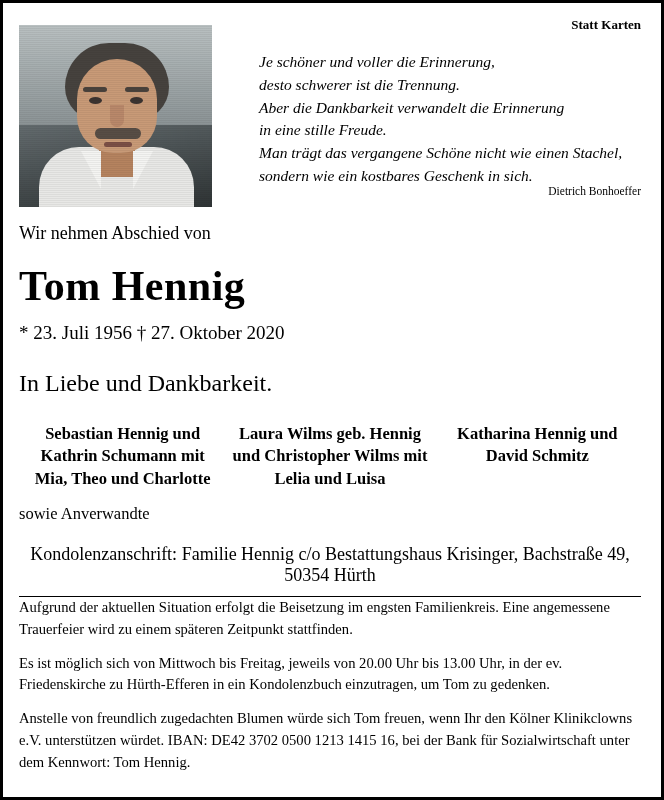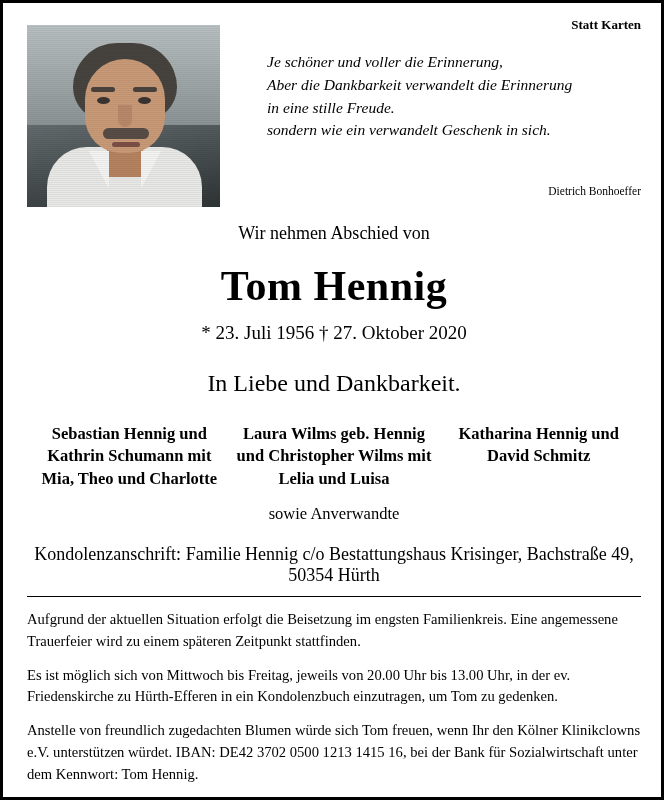--- a/index.html
+++ b/index.html
@@ -20,21 +20,21 @@
     box-sizing: border-box;
     border: 3px solid #000000;
     background: #ffffff;
     overflow: hidden;
   }
   .inner {
     position: relative;
     width: 100%;
     height: 100%;
     box-sizing: border-box;
-    padding: 14px 20px 10px 24px;
+    padding: 14px 20px 10px 16px;
   }
   
   .top-row {
     position: relative;
     height: 190px;
   }
   .photo {
     position: absolute;
     left: 0;
     top: 8px;
@@ -147,21 +147,21 @@
     line-height: 1.47;
   }
   .quote-author {
     position: absolute;
     right: 0;
     top: 168px;
     font-size: 11.5px;
   }
 
   
-  .center { text-align: center; }
+  .center { }
   .wir-nehmen {
     margin-top: 16px;
     font-size: 18px;
   }
   .name {
     margin-top: 18px;
     font-size: 42px;
     font-weight: bold;
     letter-spacing: 0.5px;
   }
@@ -200,21 +200,20 @@
     margin-top: 20px;
     text-align: center;
     font-size: 18px;
   }
   .rule {
     margin: 10px 0 0 0;
     border: 0;
     border-top: 1.5px solid #000;
   }
   .notes {
-    margin-top: 12px;
     font-size: 14.6px;
     line-height: 1.5;
     text-align: left;
   }
   .notes p { margin: 0 0 12px 0; }
   .notes p:last-child { margin-bottom: 0; }
 </style>
 </head>
 <body>
 
@@ -238,23 +237,25 @@
         <div class="nose"></div>
         <div class="mustache"></div>
         <div class="mouth"></div>
         <div class="grain"></div>
       </div>
 
       <div class="statt-karten">Statt Karten</div>
 
       <div class="quote">
         <div>Je schöner und voller die Erinnerung,</div>
+        <div>desto schwerer ist die Trennung.</div>
         <div>Aber die Dankbarkeit verwandelt die Erinnerung</div>
         <div>in eine stille Freude.</div>
-        <div>sondern wie ein verwandelt Geschenk in sich.</div>
+        <div>Man trägt das vergangene Schöne nicht wie einen Stachel,</div>
+        <div>sondern wie ein kostbares Geschenk in sich.</div>
       </div>
 
       <div class="quote-author">Dietrich Bonhoeffer</div>
     </div>
 
     <div class="center wir-nehmen">Wir nehmen Abschied von</div>
 
     <div class="center name">Tom Hennig</div>
 
     <div class="center dates">* 23. Juli 1956   † 27. Oktober 2020</div>

